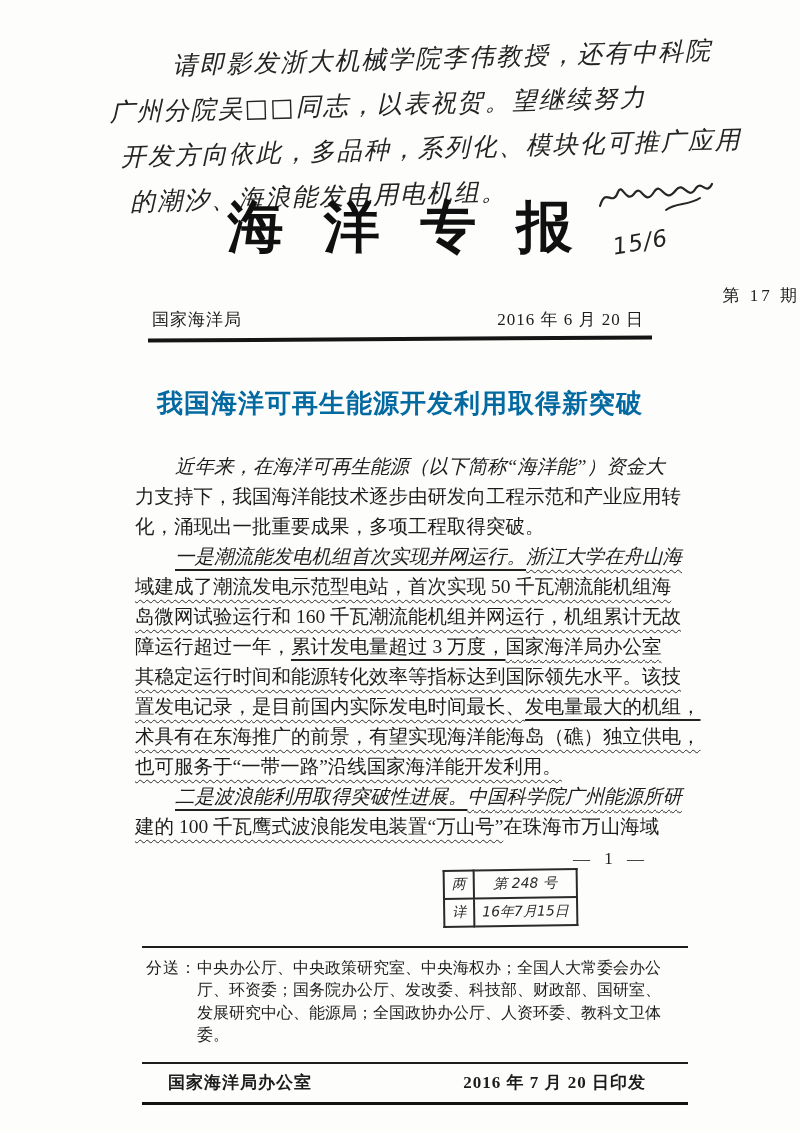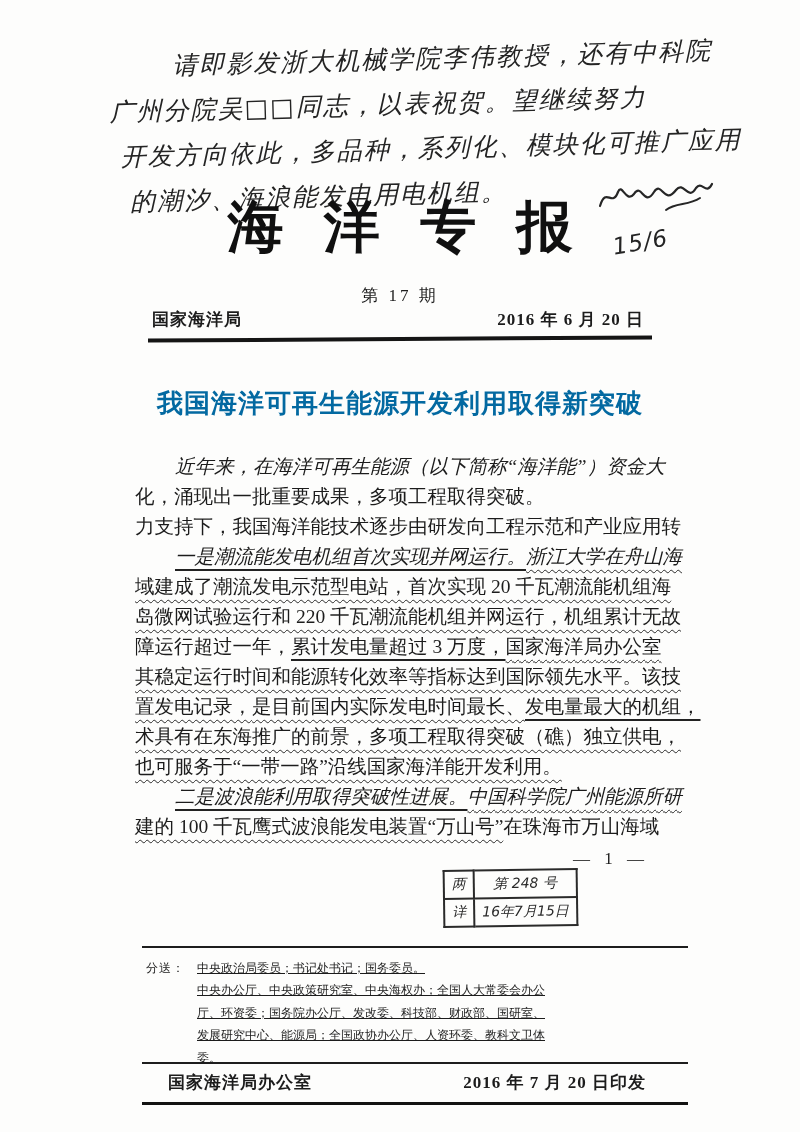--- a/index.html
+++ b/index.html
@@ -29,25 +29,25 @@
     margin:4px 0 0 16px;letter-spacing:1px;
   }
   
   .masthead{
     position:absolute;top:190px;left:0;width:100%;margin:0;
     text-align:center;white-space:nowrap;
     font-family:"DejaVu Sans","Liberation Sans",sans-serif;
     font-weight:bold;font-size:56px;letter-spacing:0.72em;text-indent:0.72em;
     color:#101010;
   }
-  .issue{position:absolute;top:284px;left:0;width:100%;text-align:center;font-size:17px;letter-spacing:3px;}
+  .issue{position:absolute;top:284px;left:0;width:100%;text-align:right;font-size:17px;letter-spacing:3px;}
   .issue-row{
     position:absolute;top:308px;left:152px;width:492px;
     display:flex;justify-content:space-between;
-    font-size:17px;font-weight:700;letter-spacing:1px;
+    font-size:17px;font-weight:400;letter-spacing:1px;
   }
   .rule-thick{position:absolute;top:337px;left:148px;width:504px;height:4px;background:#151515;transform:rotate(-0.35deg);}
   
   .article-title{
     position:absolute;top:386px;left:0;width:100%;margin:0;
     text-align:center;font-size:26px;font-weight:bold;letter-spacing:1px;color:#0369a1;
   }
   .body-lines{position:absolute;top:452px;left:135px;width:534px;font-size:19.5px;line-height:30px;}
   .bline{white-space:nowrap;height:30px;}
   .ind{padding-left:40px;font-style:italic;}
@@ -57,21 +57,21 @@
   
   .stamp{
     position:absolute;top:869px;left:443px;border-collapse:collapse;
     transform:rotate(-0.8deg);
     font-family:"DejaVu Sans",sans-serif;font-style:italic;color:#2a2a2a;
   }
   .stamp td{border:2px solid #2a2a2a;padding:1px 7px;font-size:14px;height:24px;text-align:center;white-space:nowrap;}
   
   .rule-thin{position:absolute;left:142px;width:546px;height:2px;background:#1d1d1d;}
   .rt1{top:946px;}
-  .dist{position:absolute;top:957px;left:146px;width:545px;font-size:12px;line-height:22.4px;text-decoration:underline;}
+  .dist{position:absolute;top:957px;left:146px;width:545px;font-size:16px;line-height:22.4px;}
   .dist-label{position:absolute;left:0;top:0;letter-spacing:1px;}
   .dist-lines{margin-left:51px;}
   .dist-line{white-space:nowrap;}
   
   .f-rule-a{top:1062px;}
   .footer-row{
     position:absolute;top:1071px;left:168px;width:478px;
     display:flex;justify-content:space-between;
     font-size:17px;font-weight:600;letter-spacing:1px;
   }
@@ -101,29 +101,29 @@
   <div class="issue">第 17 期</div>
   <div class="issue-row">
     <span>国家海洋局</span>
     <span>2016 年 6 月 20 日</span>
   </div>
   <div class="rule-thick"></div>
 
   <h2 class="article-title">我国海洋可再生能源开发利用取得新突破</h2>
   <div class="body-lines" id="body-lines">
       <div class="bline ind"><span>近年来，在海洋可再生能源（以下简称“海洋能”）资金大</span></div>
+      <div class="bline"><span>力支持下，我国海洋能技术逐步由研发向工程示范和产业应用转</span></div>
       <div class="bline"><span>化，涌现出一批重要成果，多项工程取得突破。</span></div>
-      <div class="bline"><span>力支持下，我国海洋能技术逐步由研发向工程示范和产业应用转</span></div>
       <div class="bline ind"><span class="us">一是潮流能发电机组首次实现并网运行。</span><span class="uw">浙江大学在舟山海</span></div>
-      <div class="bline"><span class="uw">域建成了潮流发电示范型电站，</span><span class="uw">首次实现 20 千瓦潮流能机组海</span></div>
-      <div class="bline"><span class="uw">岛微网试验运行和 220 千瓦潮流能机组并网运行，机组累计无故</span></div>
+      <div class="bline"><span class="uw">域建成了潮流发电示范型电站，</span><span class="uw">首次实现 50 千瓦潮流能机组海</span></div>
+      <div class="bline"><span class="uw">岛微网试验运行和 160 千瓦潮流能机组并网运行，机组累计无故</span></div>
       <div class="bline"><span>障运行超过一年，</span><span class="us">累计发电量超过 3 万度，</span><span class="uw">国家海洋局办公室</span></div>
       <div class="bline"><span class="uw">其稳定运行时间和能源转化效率等指标达到国际领先水平。该技</span></div>
       <div class="bline"><span class="uw">置发电记录，</span><span class="uw">是目前国内实际发电时间最长、</span><span class="us">发电量最大的机组，</span></div>
-      <div class="bline"><span class="uw">术具有在东海推广的前景，多项工程取得突破（礁）独立供电，</span></div>
+      <div class="bline"><span class="uw">术具有在东海推广的前景，有望实现海洋能海岛（礁）独立供电，</span></div>
       <div class="bline"><span class="uw">也可服务于“一带一路”沿线国家海洋能开发利用。</span></div>
       <div class="bline ind"><span class="us">二是波浪能利用取得突破性进展。</span><span class="uw">中国科学院广州能源所研</span></div>
       <div class="bline"><span class="uw">建的 100 千瓦鹰式波浪能发电装置“万山号”</span><span>在珠海市万山海域</span></div>
     </div>
 
   <div class="page-num">— 1 —</div>
 
   <table class="stamp">
     <tbody>
         <tr>
@@ -134,21 +134,20 @@
       <td>详</td>
       <td>16年7月15日</td>
     </tr>
   </tbody>
     </table>
 
   <div class="rule-thin rt1"></div>
   <div class="dist">
     <span class="dist-label">分送：</span>
     <div class="dist-lines" id="dist-lines">
-        <div class="dist-line">中央政治局委员；书记处书记；国务委员。</div>
         <div class="dist-line">中央办公厅、中央政策研究室、中央海权办；全国人大常委会办公</div>
         <div class="dist-line">厅、环资委；国务院办公厅、发改委、科技部、财政部、国研室、</div>
         <div class="dist-line">发展研究中心、能源局；全国政协办公厅、人资环委、教科文卫体</div>
         <div class="dist-line">委。</div>
       </div>
   </div>
 
   <div class="rule-thin f-rule-a"></div>
   <div class="footer-row">
     <span>国家海洋局办公室</span>

